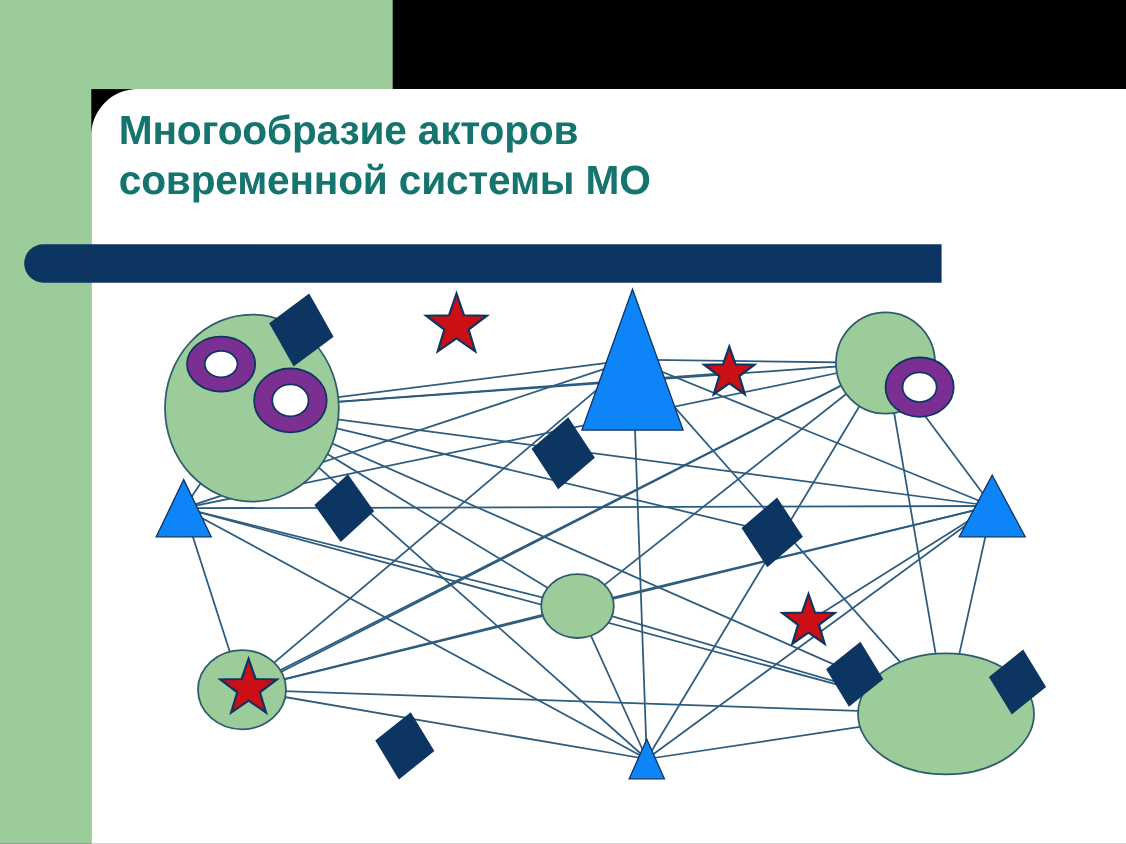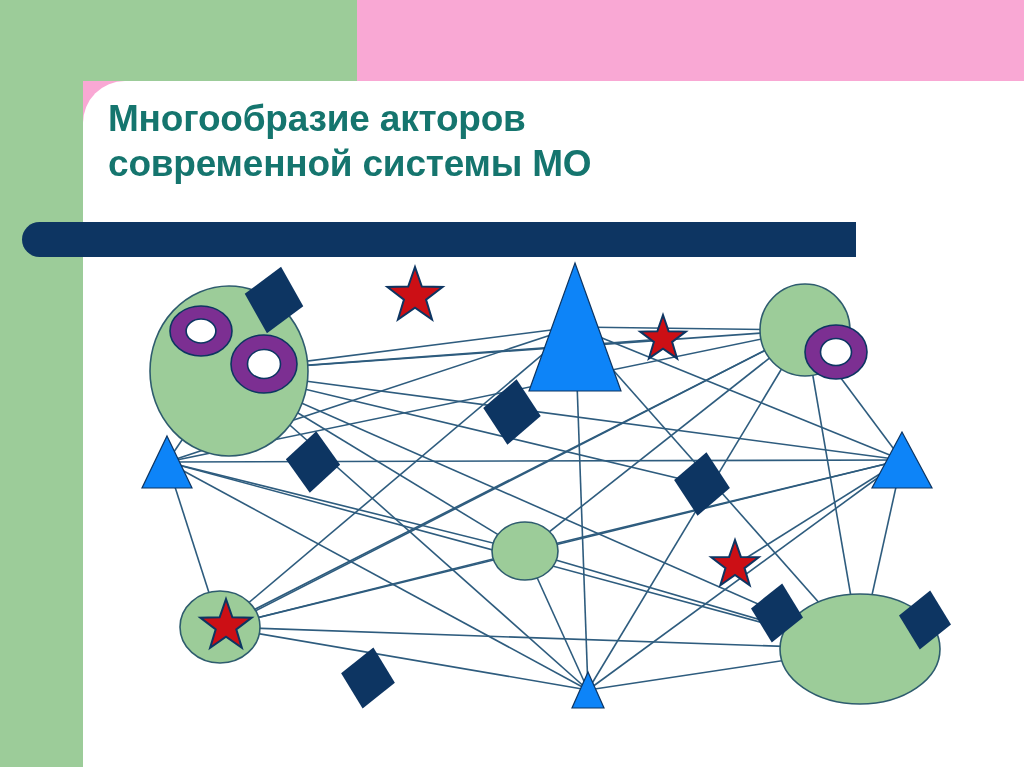--- a/index.html
+++ b/index.html
@@ -6,21 +6,21 @@
   body{
     width:1024px;height:767px;
     background:#ffffff;
     font-family:"Liberation Sans", sans-serif;
     overflow:hidden;
     position:relative;
   }
   #slide{
     position:absolute;inset:0;
     width:1024px;height:767px;
-    background:#f9a8d4;
+    background:#000000;
   }
   
   .green-sidebar{
     position:absolute;left:0;top:0;
     width:83px;height:767px;
     background:#9ccc99;
   }
   .green-header-block{
     position:absolute;left:0;top:0;
     width:357px;height:81px;

